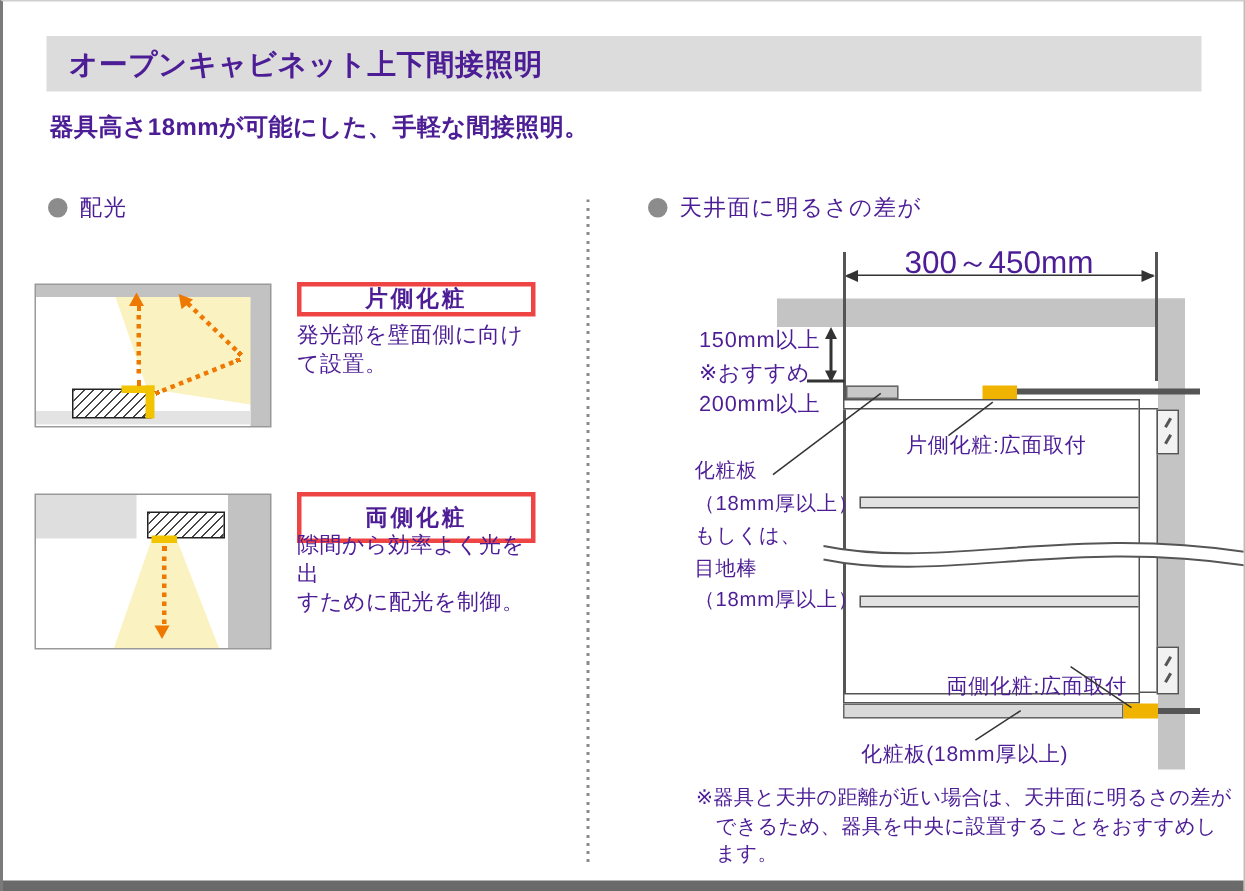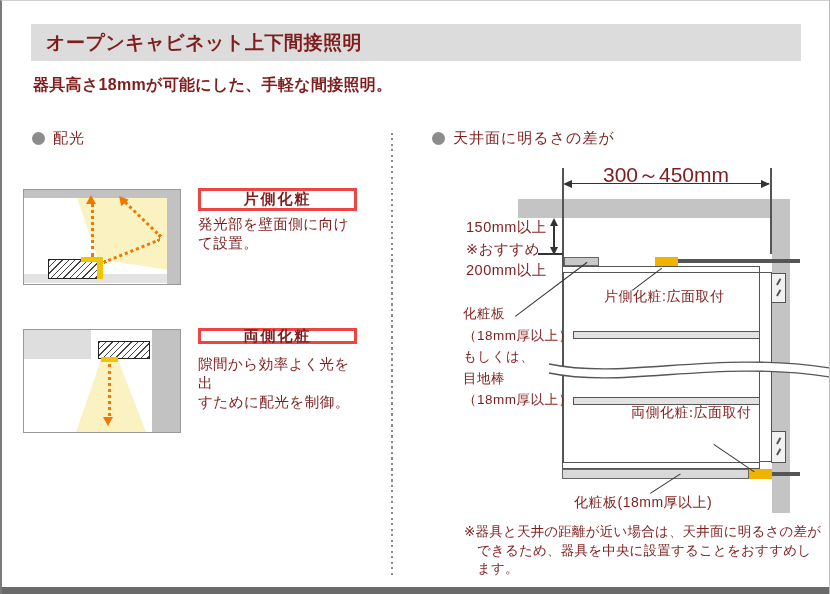--- a/index.html
+++ b/index.html
@@ -1,18 +1,18 @@
 <!DOCTYPE html>
 <html><head>
 <meta charset="utf-8">
 <style>
   html,body{margin:0;padding:0;background:#fff;}
   #page{
     position:relative;width:830px;height:594px;overflow:hidden;background:#fff;
-    font-family:"Liberation Sans","DejaVu Sans",sans-serif;color:#7f1d1d;
+    font-family:"Liberation Sans","DejaVu Sans",sans-serif;color:#4c1d95;
     border-left:2px solid #7a7a7a;border-top:1px solid #cfcfcf;border-right:1px solid #bdbdbd;
     box-sizing:border-box;
   }
   .abs{position:absolute;}
   
   #title-bar{left:29px;top:23px;width:770px;height:37px;background:#dcdcdc;
     display:flex;align-items:center;justify-content:space-between;padding:0 12px 0 15px;box-sizing:border-box;}
   #title-text{font-size:19px;font-weight:bold;letter-spacing:.5px;}
   #type-label{font-size:13.5px;font-weight:bold;}
   #subtitle{left:31px;top:74px;font-size:16px;font-weight:bold;letter-spacing:.3px;}
@@ -106,21 +106,21 @@
 
   <div class="dia" id="dia2">
     <div class="cone"></div>
     <div class="blockTL"></div>
     <div class="wall"></div>
     <div class="lum hatch"></div>
     <div class="strip"></div>
     <div class="odot-v" style="left:84px;top:34px;height:52px;"></div>
     <div class="tri" style="left:79px;top:87px;border-left:5px solid transparent;border-right:5px solid transparent;border-top:9px solid #ee7800;"></div>
   </div>
-  <div class="abs label-box" style="left:196px;top:327px;width:159px;height:16px;text-align:right;">
+  <div class="abs label-box" style="left:196px;top:327px;width:159px;height:34px;text-align:right;">
     <span>両側化粧</span>
   </div>
   <div class="abs desc" style="left:196px;top:354px;width:166px;">隙間から効率よく光を出
 すために配光を制御。</div>
 
   <div class="abs" style="left:0;top:0;width:830px;height:594px;">
 
     <div class="abs fill" style="left:516px;top:198px;width:272px;height:19px;"></div>
     <div class="abs fill" style="left:770px;top:198px;width:18px;height:314px;"></div>
 
@@ -170,21 +170,21 @@
     <div class="abs dlabel" style="left:602px;top:287px;">片側化粧:広面取付</div>
     <div class="abs leader" style="left:630px;top:289px;width:37px;transform:rotate(-37deg);"></div>
 
     <div class="abs dlabel" style="left:461px;top:302px;font-size:13.5px;line-height:21.5px;">化粧板
 （18mm厚以上）
 もしくは、
 目地棒
 （18mm厚以上）</div>
     <div class="abs leader" style="left:513px;top:315px;width:90px;transform:rotate(-37deg);"></div>
 
-    <div class="abs dlabel" style="left:629px;top:403px;font-family:Liberation Serif, serif;">両側化粧:広面取付</div>
+    <div class="abs dlabel" style="left:629px;top:448px;font-family:Liberation Serif, serif;">両側化粧:広面取付</div>
     <div class="abs leader" style="left:712px;top:443px;width:49px;transform:rotate(34deg);"></div>
 
     <div class="abs dlabel" style="left:572px;top:493px;">化粧板(18mm厚以上)</div>
     <div class="abs leader" style="left:648px;top:492px;width:36px;transform:rotate(-33deg);"></div>
 
     <div class="abs" id="note" style="left:462px;top:522px;">※器具と天井の距離が近い場合は、天井面に明るさの差が
 できるため、器具を中央に設置することをおすすめします。</div>
   </div>
 
   <div class="abs" id="bottom-bar"></div>

